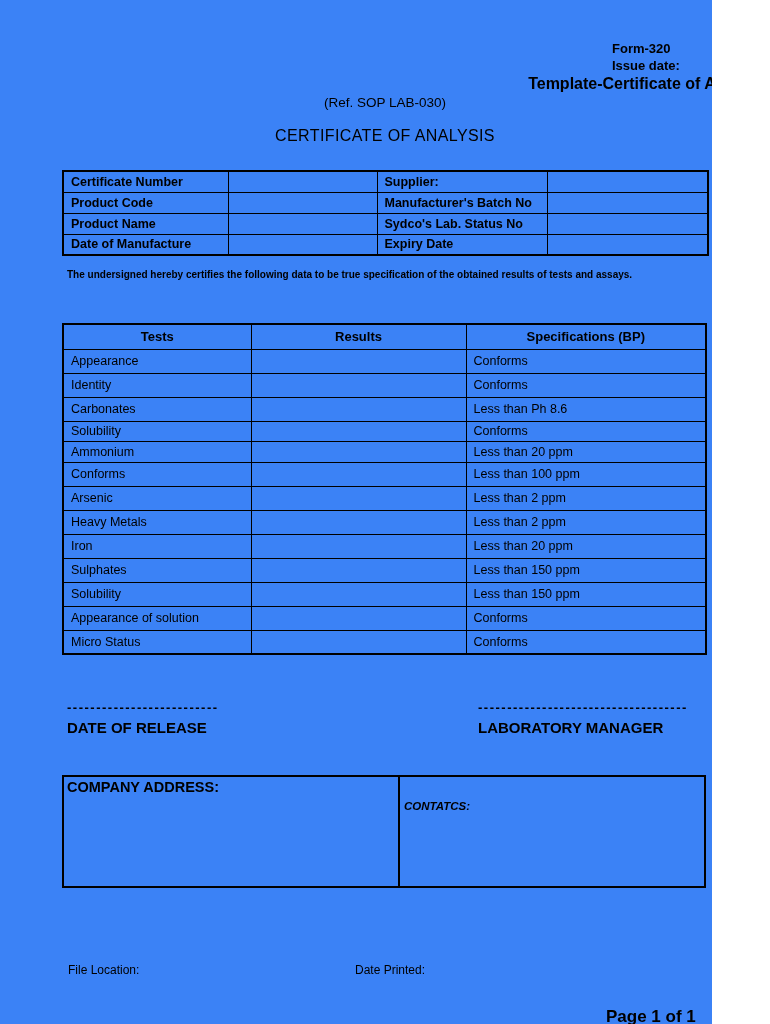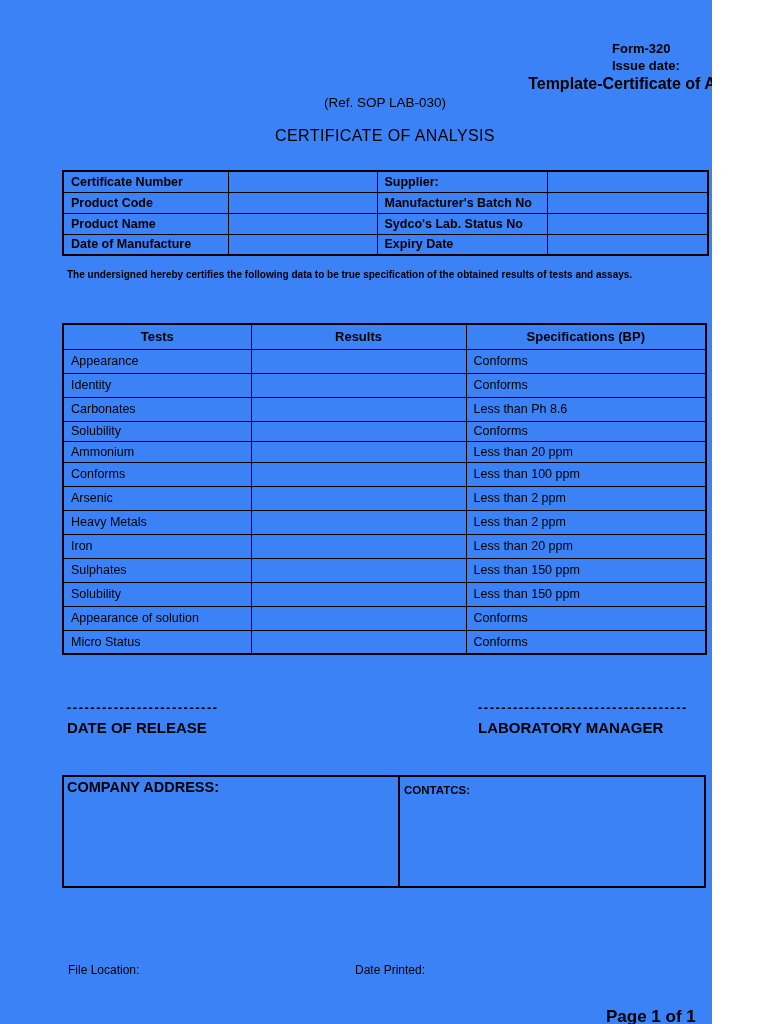--- a/index.html
+++ b/index.html
@@ -94,21 +94,22 @@
     border: 2px solid #000;
     display: flex;
   }
   .company-cell-left {
     width: 336px; height: 100%;
     border-right: 2px solid #000;
     padding: 1px 2px 4px 3px;
   }
   .company-cell-right {
     flex: 1; height: 100%;
-    padding: 3px 2px 0 4px;
+    padding: 19px 2px 0 4px;
+    font-style: italic;
   }
   .company-label  { font-weight: bold; font-size: 14.5px; }
   .contacts-label { font-weight: bold; font-size: 11.5px; }
 
   
   .footer-file { position: absolute; left: 68px;  top: 963px; font-size: 12px; }
   .footer-date { position: absolute; left: 355px; top: 963px; font-size: 12px; }
   .footer-page { position: absolute; left: 606px; top: 1007px; font-size: 17px; font-weight: bold; }
 </style>
 </head>

